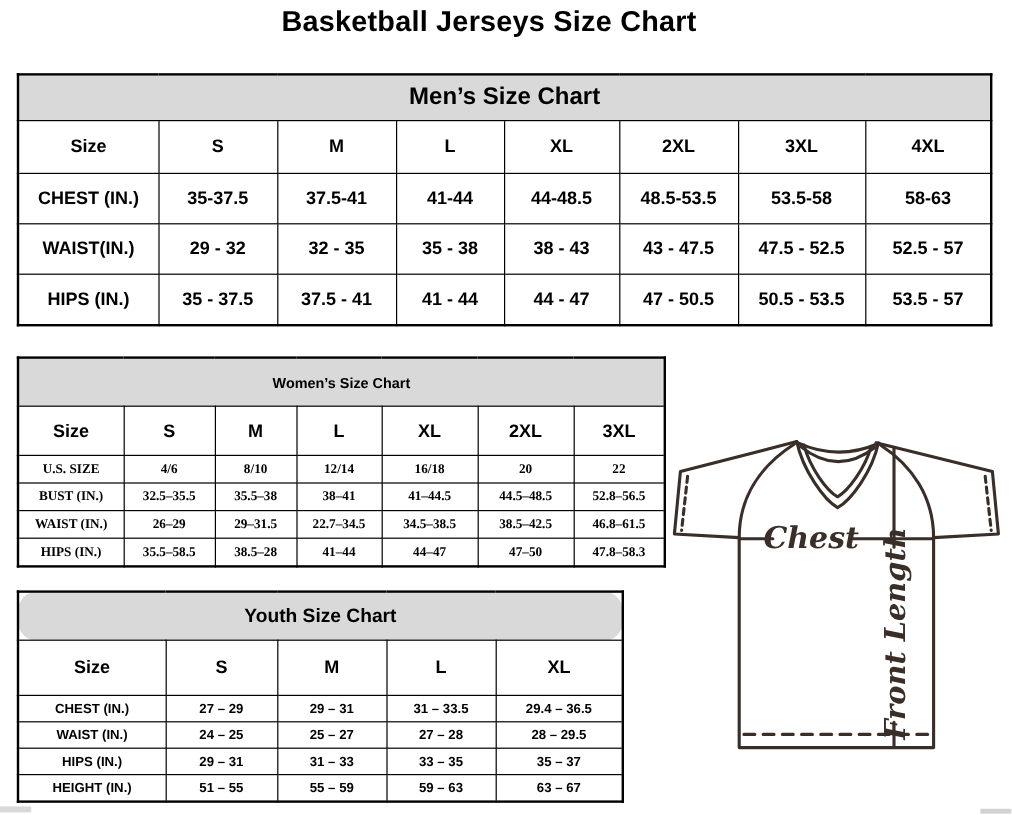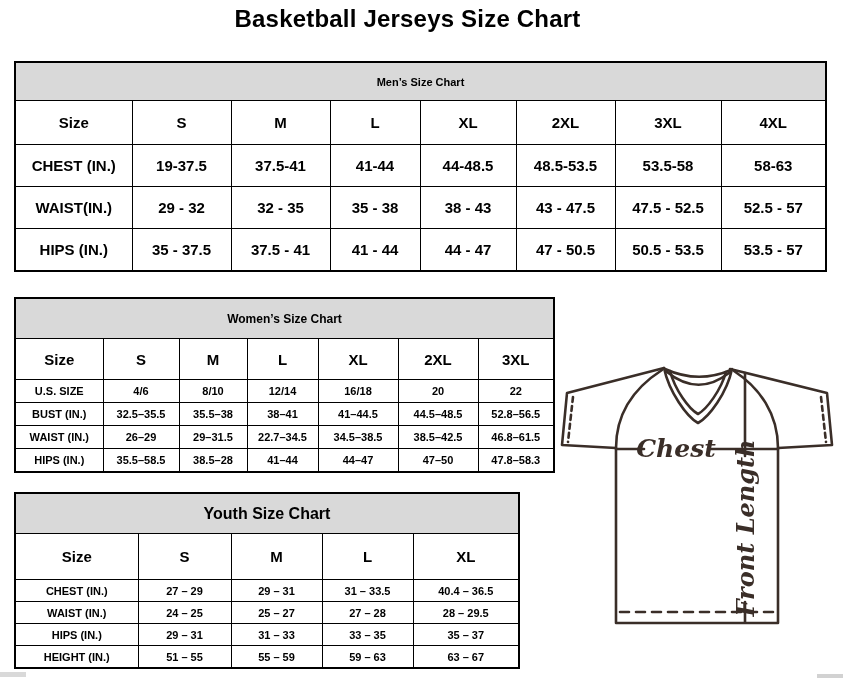--- a/index.html
+++ b/index.html
@@ -15,31 +15,31 @@
     position:absolute;border-collapse:collapse;table-layout:fixed;
     border:2px solid #000;background:#fff;
   }
   .size-table th,.size-table td{
     border:1px solid #000;text-align:center;vertical-align:middle;
     padding:0;font-weight:bold;white-space:nowrap;overflow:hidden;
   }
   .cap-cell{background:#d9d9d9;}
   
   .mens{left:14px;top:61px;width:811px;}
-  .mens .cap-cell{height:37px;font-size:11px;}
+  .mens .cap-cell{height:37px;font-size:20px;}
   .mens .hdr th{height:43px;font-size:15px;}
   .mens .row td{height:41px;font-size:15px;}
   
   .womens{left:14px;top:297px;width:539px;}
   .womens .cap-cell{height:39px;font-size:12px;}
   .womens .hdr th{height:40px;font-size:15px;}
-  .womens .row td{height:22px;font-size:11px;}
+  .womens .row td{height:22px;font-size:11px;font-family:Liberation Serif, serif;}
   
   .youth{left:14px;top:492px;width:504px;}
-  .youth .cap-cell{height:39px;font-size:16px;}
+  .youth .cap-cell{height:39px;font-size:16px;border-radius:16px;}
   .youth .hdr th{height:45px;font-size:15px;}
   .youth .row td{height:21px;font-size:11px;}
   
   .jersey-svg{position:absolute;left:556px;top:360px;width:287px;height:280px;}
   .jersey-label{
     font-family:"DejaVu Serif",serif;font-style:italic;font-weight:bold;
   }
   
   .sb-left{position:absolute;left:0;top:672px;width:26px;height:5px;background:#d9d9d9;}
   .sb-right{position:absolute;left:817px;top:674px;width:26px;height:4px;background:#d2d2d2;}
@@ -69,21 +69,21 @@
     <th>S</th>
     <th>M</th>
     <th>L</th>
     <th>XL</th>
     <th>2XL</th>
     <th>3XL</th>
     <th>4XL</th>
   </tr>
   <tr class="row">
     <td>CHEST (IN.)</td>
-    <td>19-37.5</td>
+    <td>35-37.5</td>
     <td>37.5-41</td>
     <td>41-44</td>
     <td>44-48.5</td>
     <td>48.5-53.5</td>
     <td>53.5-58</td>
     <td>58-63</td>
   </tr>
   <tr class="row">
     <td>WAIST(IN.)</td>
     <td>29 - 32</td>
@@ -186,21 +186,21 @@
     <th>S</th>
     <th>M</th>
     <th>L</th>
     <th>XL</th>
   </tr>
   <tr class="row">
     <td>CHEST (IN.)</td>
     <td>27 – 29</td>
     <td>29 – 31</td>
     <td>31 – 33.5</td>
-    <td>40.4 – 36.5</td>
+    <td>29.4 – 36.5</td>
   </tr>
   <tr class="row">
     <td>WAIST (IN.)</td>
     <td>24 – 25</td>
     <td>25 – 27</td>
     <td>27 – 28</td>
     <td>28 – 29.5</td>
   </tr>
   <tr class="row">
     <td>HIPS (IN.)</td>

